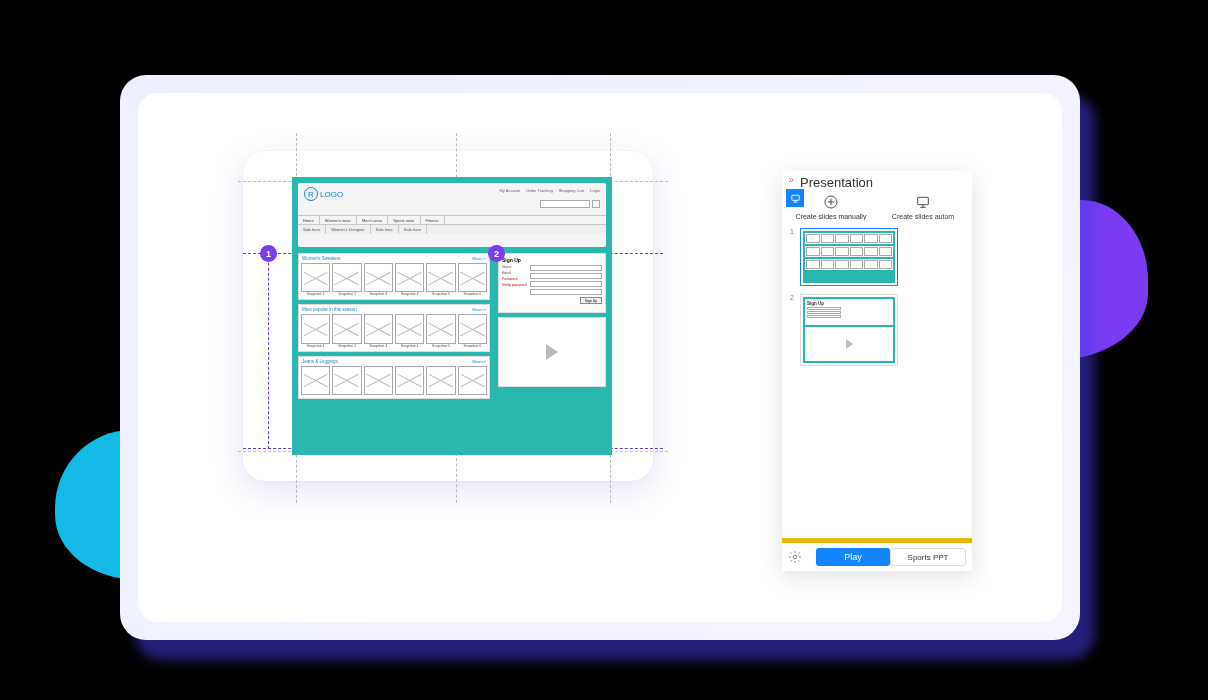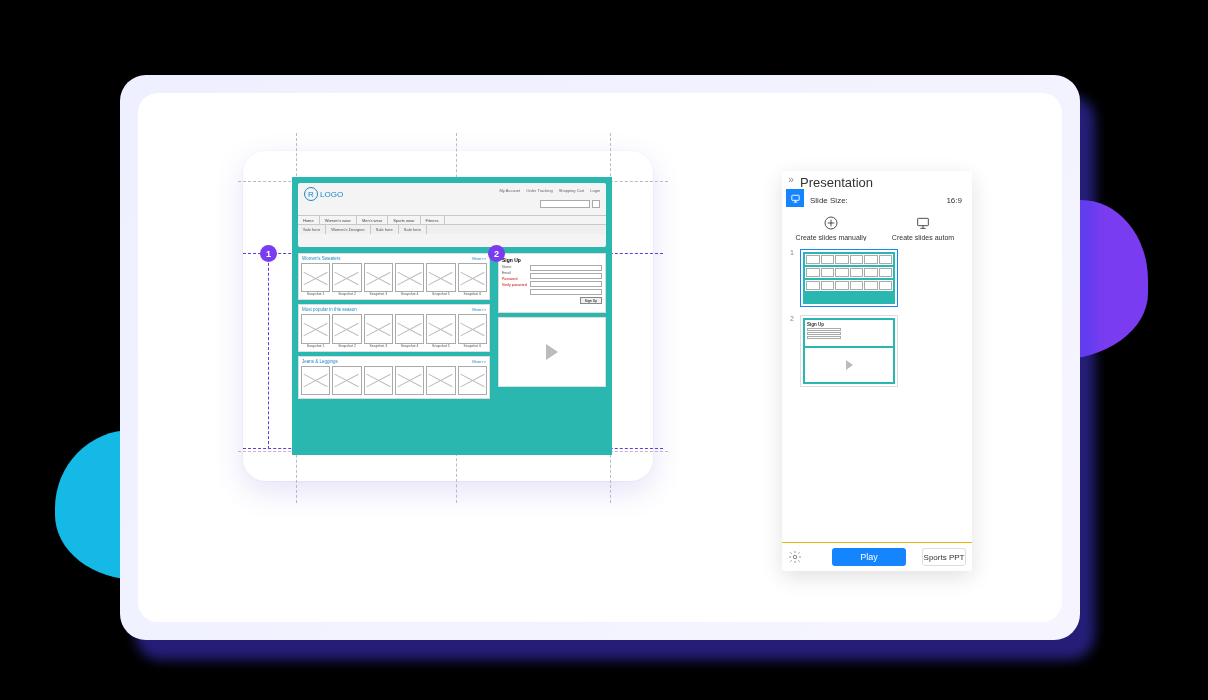--- a/index.html
+++ b/index.html
@@ -284,23 +284,23 @@
 .mini-b-top{ background:#fff; height:26px; padding:2px;}
 .mini-b-top .t{ font-size:4.5px; font-weight:bold;}
 .mini-b-top .lines div{ height:3px; margin:1px 0; border:0.5px solid #aaa; width:40%;}
 .mini-b-bot{ background:#fff; flex:1; display:flex;align-items:center;justify-content:center;}
 .mini-b-bot .pt{
   width:0;height:0;border-left:7px solid #bbb;border-top:5px solid transparent;border-bottom:5px solid transparent;
 }
 
 .panel-footer {
   position:absolute; left:0; right:0; bottom:0;
-  border-top:1px solid #eab308;
+  border-top:5px solid #eab308;
   padding:5px 6px;
-  display:flex; align-items:center; gap:16px;justify-content:space-between;
+  display:flex; align-items:center; gap:0;justify-content:space-between;
 }
 .gear {
   width:14px;height:14px;
 }
 .gear svg{width:14px;height:14px;stroke:#555;fill:none;stroke-width:1.2;}
 .play-btn {
   flex:0 0 74px; height:18px;
   background:#1584ff; color:#fff;
   font-size:9px; border-radius:3px;
   display:flex;align-items:center;justify-content:center;
@@ -487,24 +487,20 @@
       <div class="panel-head">
         <div class="collapse">»</div>
         <div class="panel-title">Presentation</div>
       </div>
       <div class="panel-side-icon">
         <svg viewBox="0 0 24 24">
             <rect x="4" y="5" width="16" height="11" rx="1" fill="none" stroke="#fff" stroke-width="2"></rect>
             <path d="M12 16v4M8 20h8" stroke="#fff" stroke-width="2"></path>
           </svg>
       </div>
-      <div class="panel-row">
-        <span>Slide Size:</span>
-        <span>16:9</span>
-      </div>
       <div class="actions">
         <div class="action">
           <div class="action-icon">
             <svg viewBox="0 0 24 24">
                 <circle cx="12" cy="12" r="9"></circle>
                 <path d="M12 7v10M7 12h10"></path>
               </svg>
           </div>
           <span>Create slides manually</span>
         </div>

